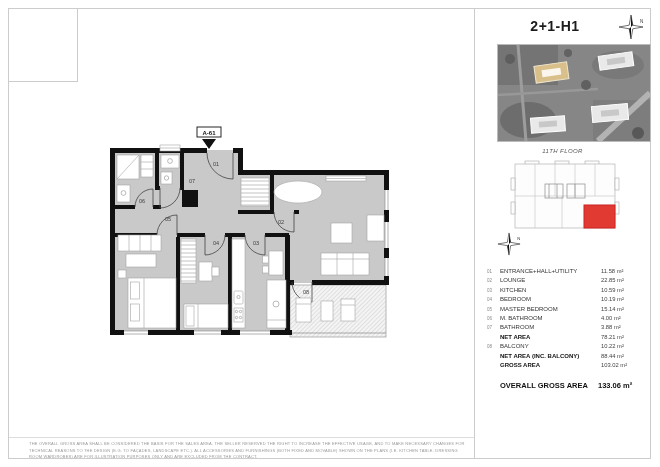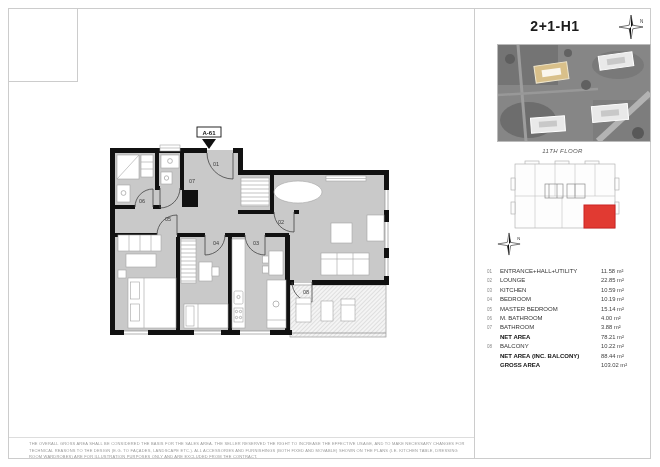--- a/index.html
+++ b/index.html
@@ -388,19 +388,23 @@
           <span class="val">88.44 m²</span>
         </div>
 
         <div class="arow bold">
           <span class="num"></span>
           <span class="lbl">GROSS AREA</span>
           <span class="val">103.02 m²</span>
         </div>
       </div>
 
+    <div class="area-table overall" style="top:366px;">
+      <span class="olbl">OVERALL GROSS AREA</span>
+      <span class="oval">133.06 m²</span>
+    </div>
   </div>
 
   <div class="footer">
     <p>THE OVERALL GROSS AREA SHALL BE CONSIDERED THE BASIS FOR THE SALES AREA. THE SELLER RESERVED THE RIGHT TO INCREASE THE EFFECTIVE USAGE, AND TO MAKE NECESSARY CHANGES FOR TECHNICAL REASONS TO THE DESIGN (E.G. TO FAÇADES, LANDSCAPE ETC.). ALL ACCESSORIES AND FURNISHINGS (BOTH FIXED AND MOVABLE) SHOWN ON THE PLANS (I.E. KITCHEN TABLE, DRESSING ROOM WARDROBES) ARE FOR ILLUSTRATION PURPOSES ONLY AND ARE EXCLUDED FROM THE CONTRACT.</p>
   </div>
 
 </div>
 
 </body></html>

